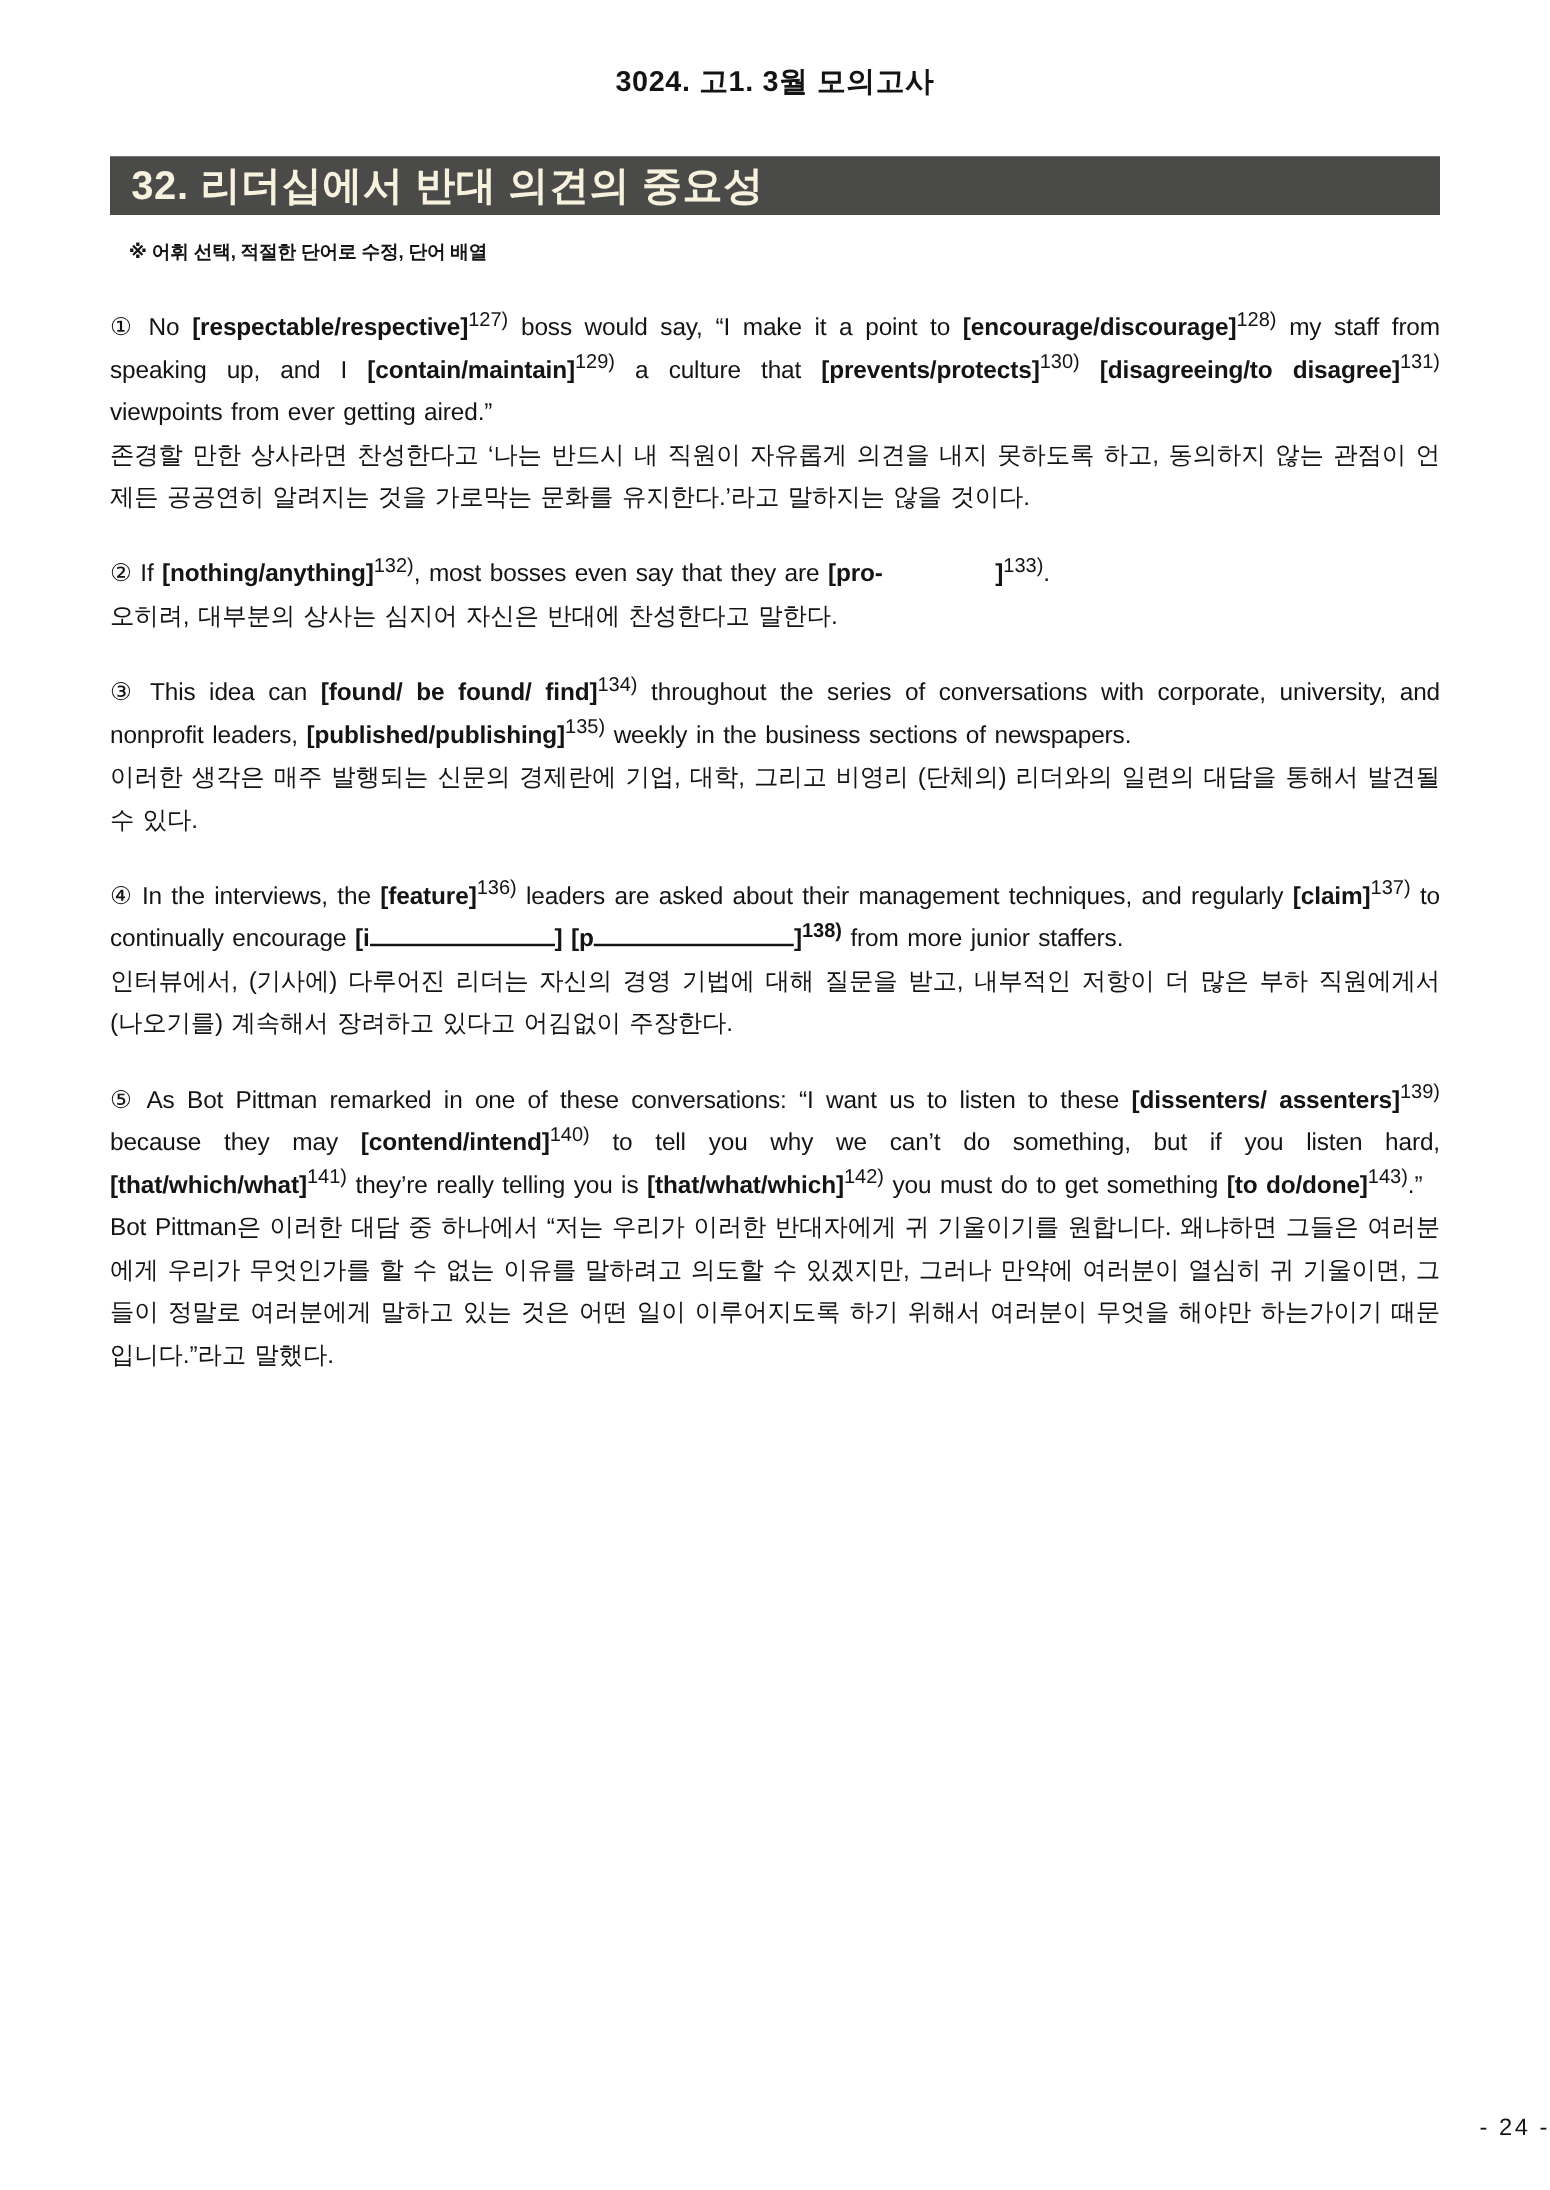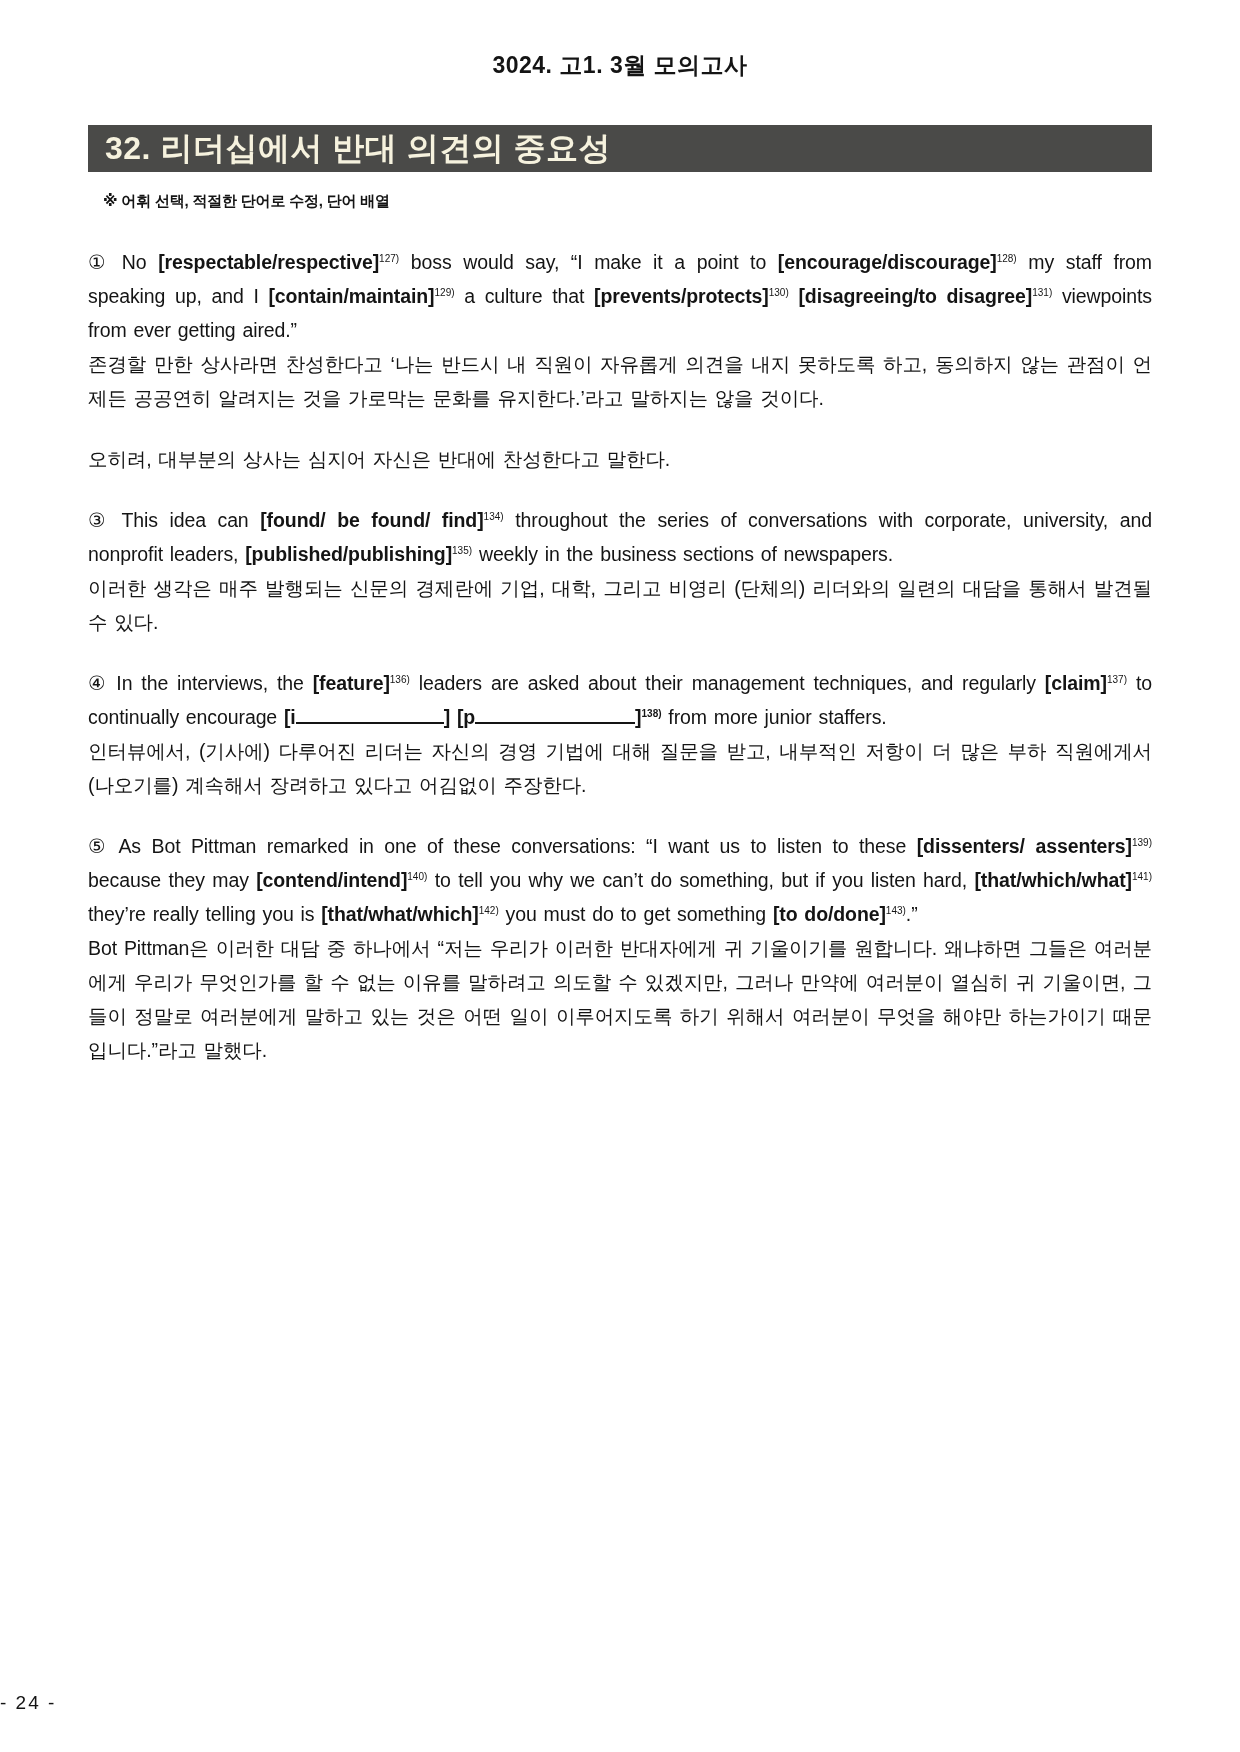--- a/index.html
+++ b/index.html
@@ -46,37 +46,37 @@
     margin:0;
     font-size:19.5px;
     line-height:34px;
     text-align:justify;
     text-justify:inter-word;
     word-spacing:1.5px;
     letter-spacing:-0.1px;
   }
   .b{font-weight:700;}
   .sup{
-    font-size:10px;
+    font-size:16px;
     vertical-align:super;
     line-height:0;
     font-weight:400;
     letter-spacing:0;
   }
   .sup.b{font-weight:700;}
   .blank{
     display:inline-block;
     height:4px;
   }
   .blank.u{border-bottom:2.5px solid var(--ink);}
   .footer{
     position:absolute;
     left:0;right:0;
     bottom:38px;
-    text-align:left;
+    text-align:right;
     font-size:19px;
     letter-spacing:2px;
   }
 </style>
 </head>
 <body>
 
 <div class="page">
 
   <div class="header-title">3024. 고1. 3월 모의고사</div>
@@ -86,20 +86,21 @@
   </div>
 
   <div class="instruction">※ 어휘 선택, 적절한 단어로 수정, 단어 배열</div>
 
   <div>
       <div class="para">
         <p class="en"><span class="">① No </span><span class="b">[respectable/respective]</span><span class="sup">127)</span><span class=""> boss would say, “I make it a point to </span><span class="b">[encourage/discourage]</span><span class="sup">128)</span><span class=""> my staff from speaking up, and I </span><span class="b">[contain/maintain]</span><span class="sup">129)</span><span class=""> a culture that </span><span class="b">[prevents/protects]</span><span class="sup">130)</span><span class=""> </span><span class="b">[disagreeing/to disagree]</span><span class="sup">131)</span><span class=""> viewpoints from ever getting aired.”</span></p>
         <p class="ko">존경할 만한 상사라면 찬성한다고 ‘나는 반드시 내 직원이 자유롭게 의견을 내지 못하도록 하고, 동의하지 않는 관점이 언제든 공공연히 알려지는 것을 가로막는 문화를 유지한다.’라고 말하지는 않을 것이다.</p>
       </div>
       <div class="para">
+        <p class="en"><span class="">② If </span><span class="b">[nothing/anything]</span><span class="sup">132)</span><span class="">, most bosses even say that they are </span><span class="b">[pro-</span><span class="blank" style="width: 90px;"></span><span class="b">]</span><span class="sup">133)</span><span class="">.</span></p>
         <p class="ko">오히려, 대부분의 상사는 심지어 자신은 반대에 찬성한다고 말한다.</p>
       </div>
       <div class="para">
         <p class="en"><span class="">③ This idea can </span><span class="b">[found/ be found/ find]</span><span class="sup">134)</span><span class=""> throughout the series of conversations with corporate, university, and nonprofit leaders, </span><span class="b">[published/publishing]</span><span class="sup">135)</span><span class=""> weekly in the business sections of newspapers.</span></p>
         <p class="ko">이러한 생각은 매주 발행되는 신문의 경제란에 기업, 대학, 그리고 비영리 (단체의) 리더와의 일련의 대담을 통해서 발견될 수 있다.</p>
       </div>
       <div class="para">
         <p class="en"><span class="">④ In the interviews, the </span><span class="b">[feature]</span><span class="sup">136)</span><span class=""> leaders are asked about their management techniques, and regularly </span><span class="b">[claim]</span><span class="sup">137)</span><span class=""> to continually encourage </span><span class="b">[i</span><span class="blank u" style="width: 148px;"></span><span class="b">]</span><span class=""> </span><span class="b">[p</span><span class="blank u" style="width: 160px;"></span><span class="b">]</span><span class="b sup">138)</span><span class=""> from more junior staffers.</span></p>
         <p class="ko">인터뷰에서, (기사에) 다루어진 리더는 자신의 경영 기법에 대해 질문을 받고, 내부적인 저항이 더 많은 부하 직원에게서 (나오기를) 계속해서 장려하고 있다고 어김없이 주장한다.</p>
       </div>

